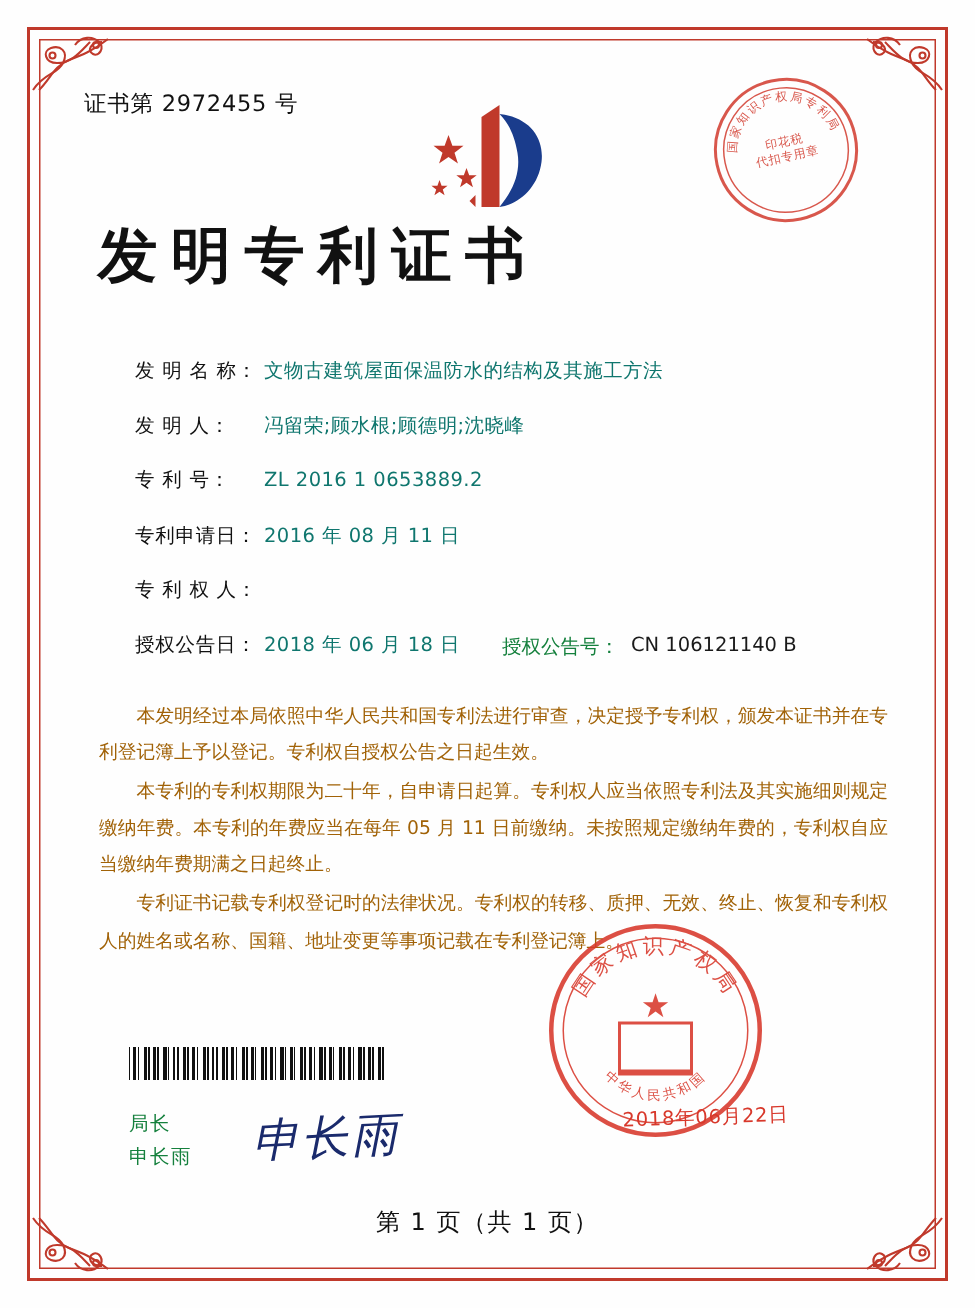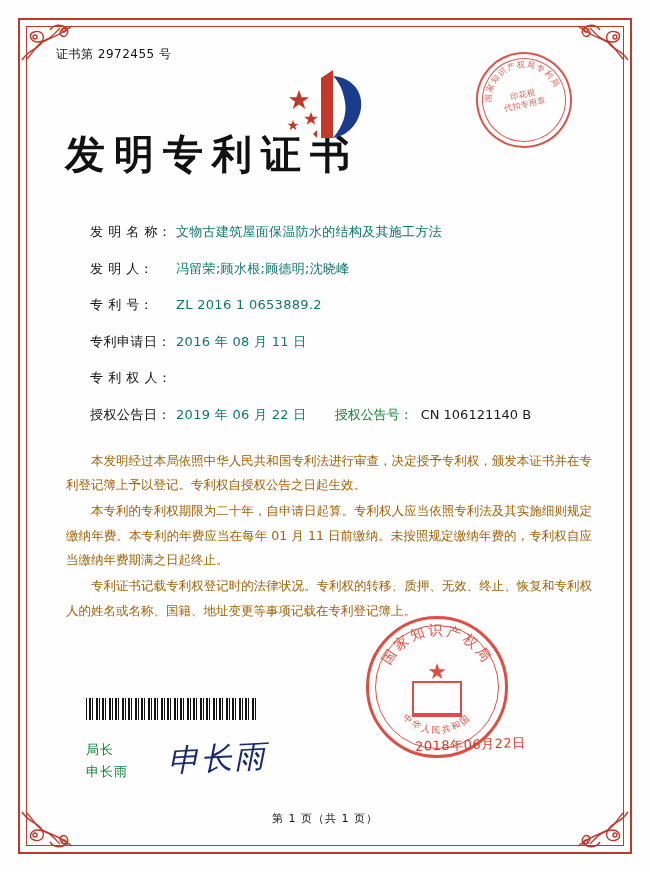--- a/index.html
+++ b/index.html
@@ -52,23 +52,24 @@
   
   .content {
     position: absolute;
     left: 56px;
     right: 56px;
     top: 46px;
     bottom: 40px;
   }
 
   .cert-no {
-    font-size: 12px;
+    font-size: 15px;
     letter-spacing: 0.5px;
     color: #111;
+    margin-top: 14px;
   }
 
   .logo-wrap {
     position: absolute;
     left: 0; right: 0;
     top: 22px;
     display: flex;
     justify-content: center;
     pointer-events: none;
   }
@@ -250,21 +251,21 @@
     color: #d8382b;
     letter-spacing: 0.5px;
     transform: rotate(-2deg);
   }
 
   .footer {
     position: absolute;
     left: 0; right: 0;
     bottom: 6px;
     text-align: center;
-    font-size: 11px;
+    font-size: 16px;
     color: #111;
     letter-spacing: 1px;
   }
 </style>
 </head>
 <body>
 
 <div class="page">
 
   <div class="border-outer"></div>
@@ -347,29 +348,29 @@
       </div>
       <div class="field-row">
         <span class="field-label">专利申请日：</span>
         <span class="field-value">2016 年 08 月 11 日</span>
       </div>
       <div class="field-row">
         <span class="field-label">专 利 权 人：</span>
       </div>
       <div class="field-row dual">
         <span class="field-label">授权公告日：</span>
-        <span class="field-value">2019 年 06 月 22 日</span>
+        <span class="field-value">2018 年 06 月 18 日</span>
         <span class="field-second-label">授权公告号：</span>
         <span class="field-second-value">CN 106121140 B</span>
       </div>
     </div>
 
     <div class="paragraphs">
       <p>本发明经过本局依照中华人民共和国专利法进行审查，决定授予专利权，颁发本证书并在专利登记簿上予以登记。专利权自授权公告之日起生效。</p>
-      <p>本专利的专利权期限为二十年，自申请日起算。专利权人应当依照专利法及其实施细则规定缴纳年费。本专利的年费应当在每年 01 月 11 日前缴纳。未按照规定缴纳年费的，专利权自应当缴纳年费期满之日起终止。</p>
+      <p>本专利的专利权期限为二十年，自申请日起算。专利权人应当依照专利法及其实施细则规定缴纳年费。本专利的年费应当在每年 05 月 11 日前缴纳。未按照规定缴纳年费的，专利权自应当缴纳年费期满之日起终止。</p>
       <p>专利证书记载专利权登记时的法律状况。专利权的转移、质押、无效、终止、恢复和专利权人的姓名或名称、国籍、地址变更等事项记载在专利登记簿上。</p>
     </div>
 
     <div class="barcode"></div>
 
     <div class="sign-block">
       <div>局长</div>
       <div>申长雨</div>
     </div>
     <div class="sign-script">申长雨</div>

